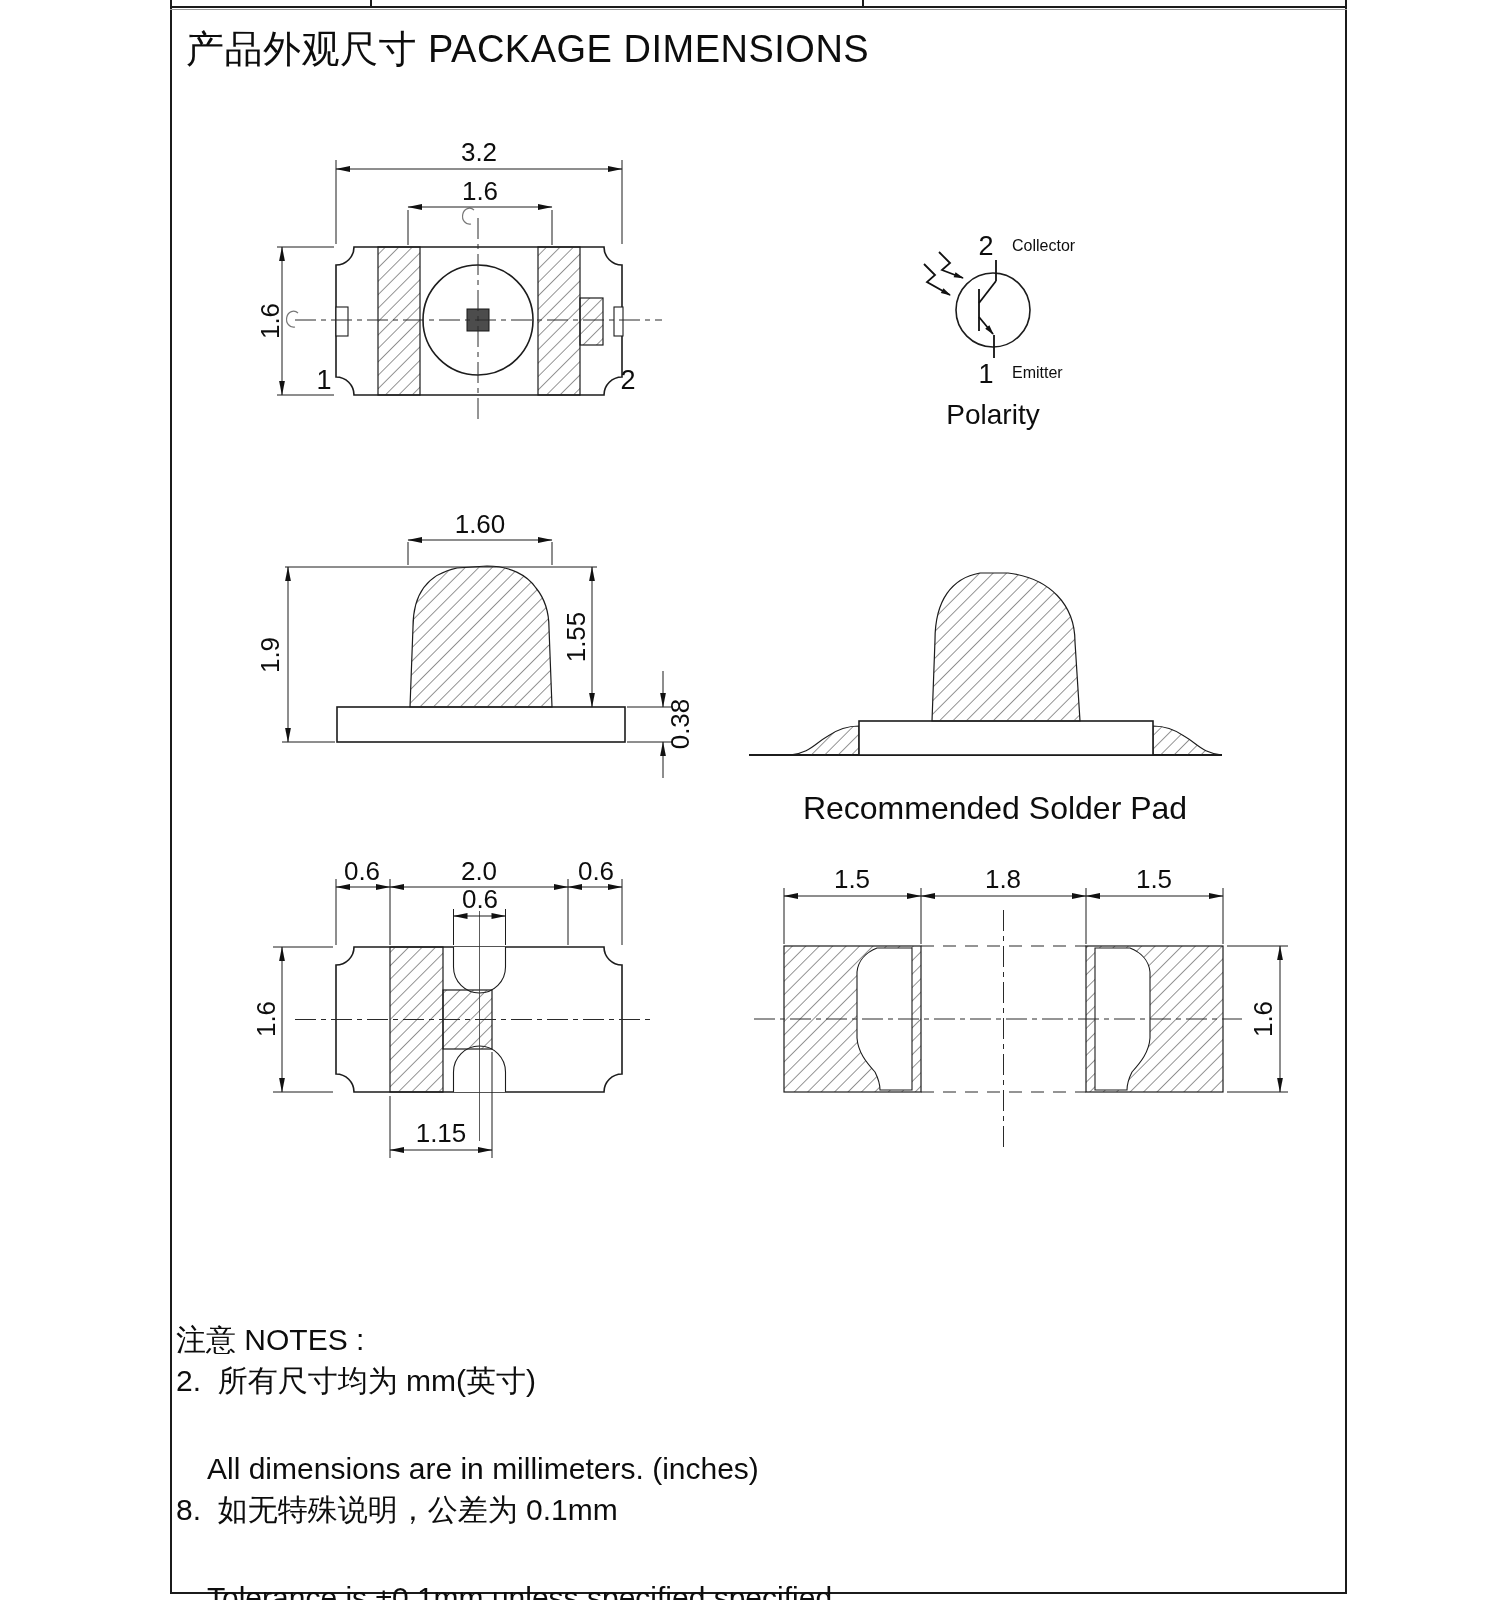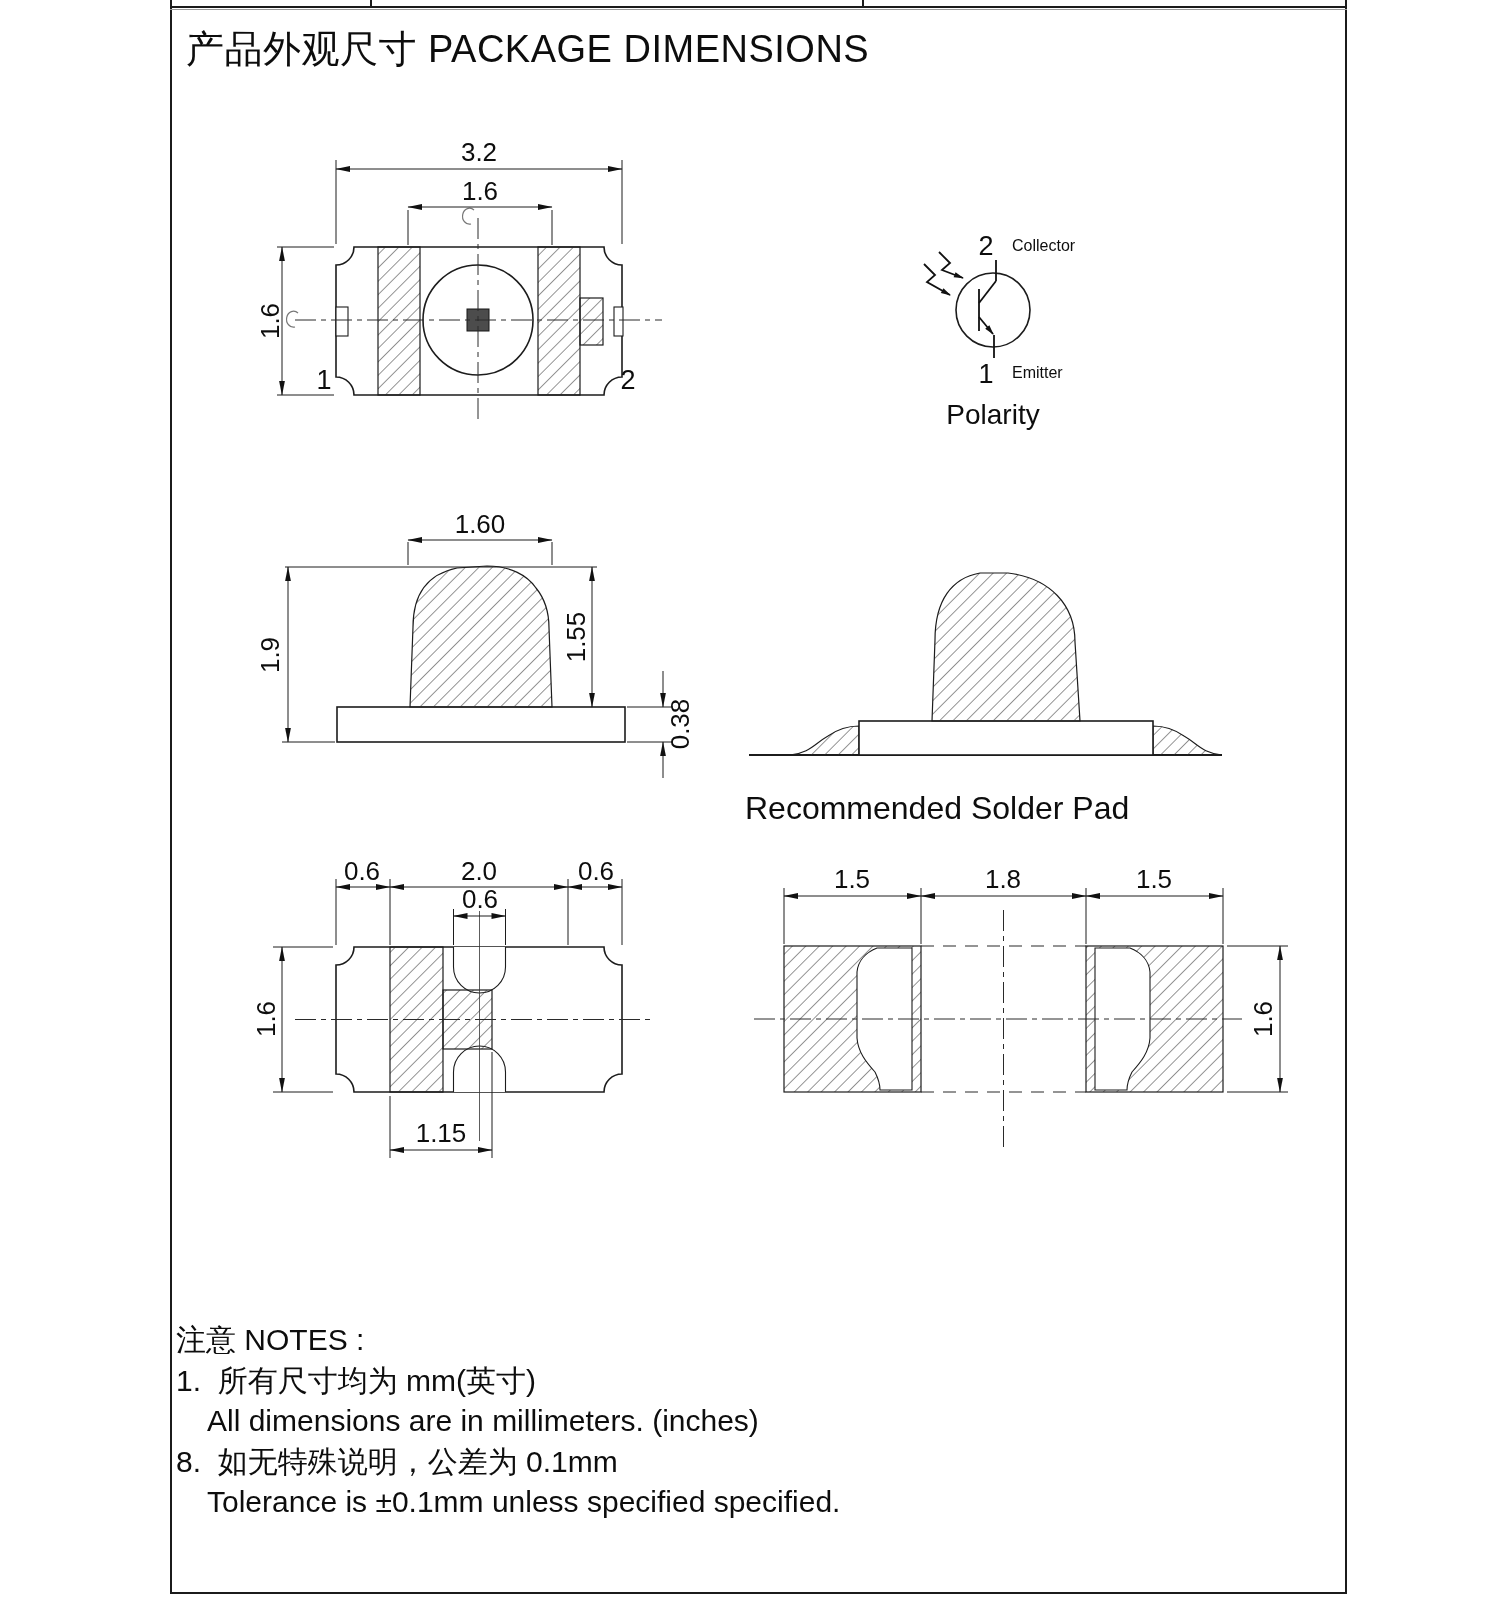--- a/index.html
+++ b/index.html
@@ -2,24 +2,24 @@
 <html><head>
 <meta charset="utf-8">
 <style>
   html,body{margin:0;padding:0;background:#fff;}
   body{width:1505px;height:1600px;position:relative;overflow:hidden;
        font-family:"Liberation Sans",sans-serif;color:#0d0d0d;}
   .hline,.vline{position:absolute;background:#1b1b1b;}
   .grayline{position:absolute;background:#9a9a9a;}
   .fig{position:absolute;}
   .page-title{position:absolute;left:177px;top:24px;font-size:38px;letter-spacing:0.5px;white-space:nowrap;margin-left:9px;}
-  .pad-heading{position:absolute;left:745px;top:790px;width:500px;text-align:left;font-size:32px;white-space:nowrap;}
+  .pad-heading{position:absolute;left:745px;top:790px;width:500px;text-align:center;font-size:32px;white-space:nowrap;}
   .notes{position:absolute;left:176px;top:1320px;font-size:30px;line-height:40.5px;}
   .notes .zh{white-space:pre-wrap;}
-  .notes .en{padding-left:31px;white-space:pre-wrap;}
+  .notes .en{padding-left:31px;white-space:pre-wrap;margin-top:48px;}
   
   .obj{fill:#fff;stroke:#1c1c1c;stroke-width:1.6;}
   .objh{fill:url(#hatch);stroke:#1c1c1c;stroke-width:1.2;}
   .thin{stroke-width:1.1;}
   .ext,.dim{stroke:#1c1c1c;stroke-width:1;fill:none;}
   .arr2{marker-start:url(#as);marker-end:url(#ae);}
   .arrE{marker-end:url(#ae);}
   .arrS2{marker-end:url(#ae2);}
   .cl{stroke:#2a2a2a;stroke-width:1;fill:none;stroke-dasharray:21 5 5 5;}
   .dsh{stroke:#2a2a2a;stroke-width:1.1;fill:none;stroke-dasharray:13 9;}
@@ -218,17 +218,17 @@
   <g>
     <line class="ext" x1="487" y1="96" x2="548" y2="96"></line>
     <line class="ext" x1="487" y1="242" x2="548" y2="242"></line>
     <line class="dim arr2" x1="540" y1="96" x2="540" y2="242"></line>
     <text class="dtxt" x="532" y="169" transform="rotate(-90 532 169)">1.6</text>
   </g>
 </svg>
 
 <div class="notes">
   <div class="zh">注意 NOTES :</div>
-  <div class="zh">1.  所有尺寸均为 mm(英寸)</div>
+  <div class="zh">2.  所有尺寸均为 mm(英寸)</div>
   <div class="en">All dimensions are in millimeters. (inches)</div>
   <div class="zh">8.  如无特殊说明，公差为 0.1mm</div>
   <div class="en">Tolerance is ±0.1mm unless specified specified.</div>
 </div>
 
 </body></html>

